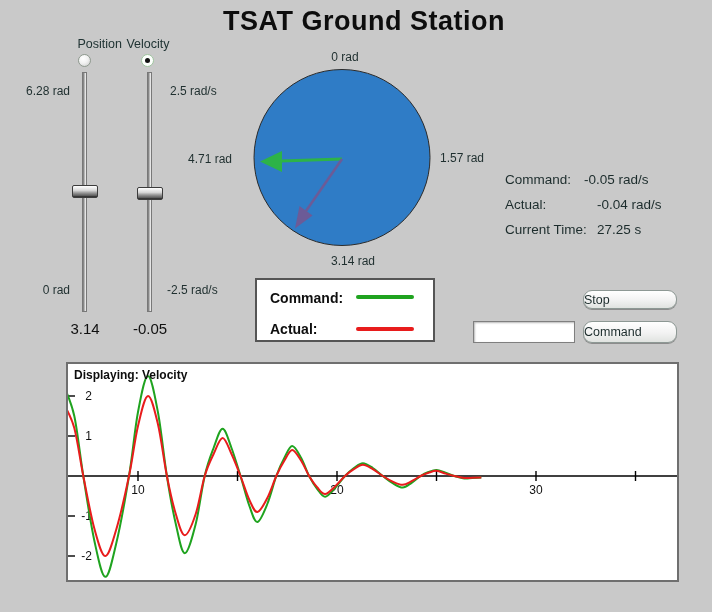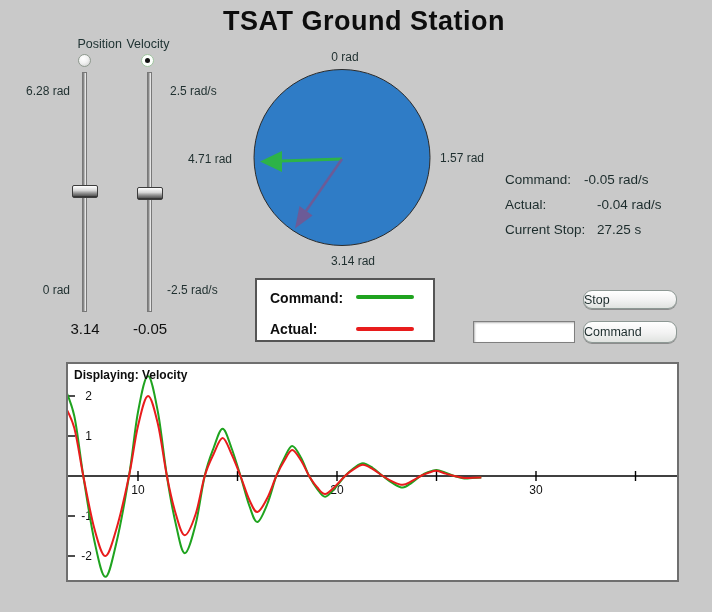--- a/index.html
+++ b/index.html
@@ -129,21 +129,21 @@
 </svg>
 <div class="abs dial-label" style="left:320px;top:50px;width:50px;text-align:center;">0 rad</div>
 <div class="abs dial-label" style="left:440px;top:151px;">1.57 rad</div>
 <div class="abs dial-label" style="left:331px;top:254px;width:55px;text-align:left;">3.14 rad</div>
 <div class="abs dial-label" style="left:182px;top:152px;width:50px;text-align:right;">4.71 rad</div>
 
 <div class="abs readout-label" style="left:505px;top:172px;">Command:</div>
 <div class="abs readout-value" style="left:584px;top:172px;">-0.05 rad/s</div>
 <div class="abs readout-label" style="left:505px;top:197px;">Actual:</div>
 <div class="abs readout-value" style="left:597px;top:197px;">-0.04 rad/s</div>
-<div class="abs readout-label" style="left:505px;top:222px;">Current Stop:</div>
+<div class="abs readout-label" style="left:505px;top:222px;">Current Time:</div>
 <div class="abs readout-value" style="left:597px;top:222px;">27.25 s</div>
 
 <div class="abs legend">
   <div class="row-label" style="top:10px;">Command:</div>
   <div class="line green" style="top:15px;"></div>
   <div class="row-label" style="top:41px;">Actual:</div>
   <div class="line red" style="top:47px;"></div>
 </div>
 
 <button class="abs btn" style="left:583px;top:290px;height:19px;">Stop</button>

